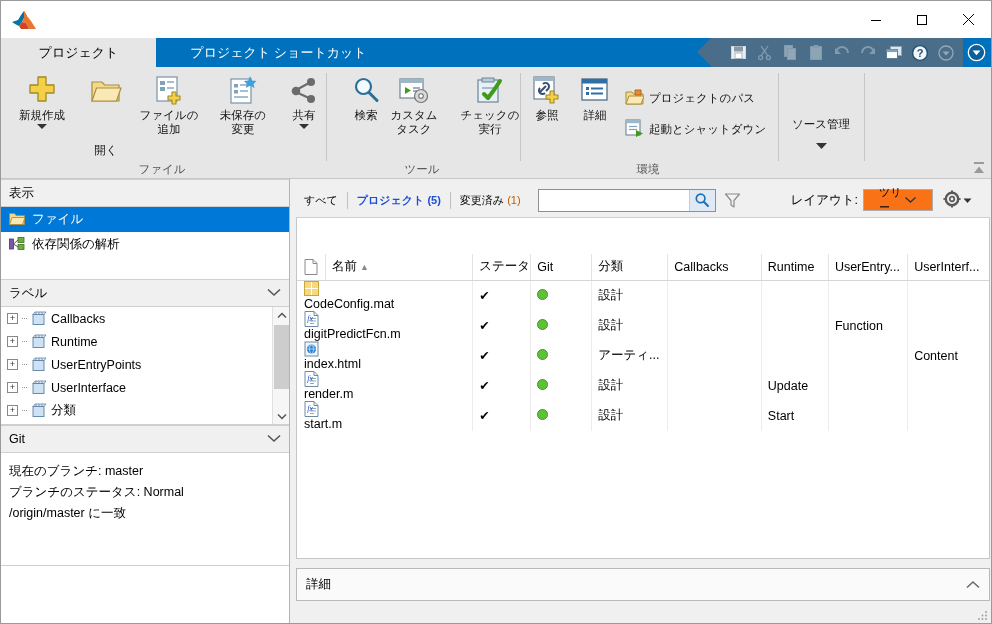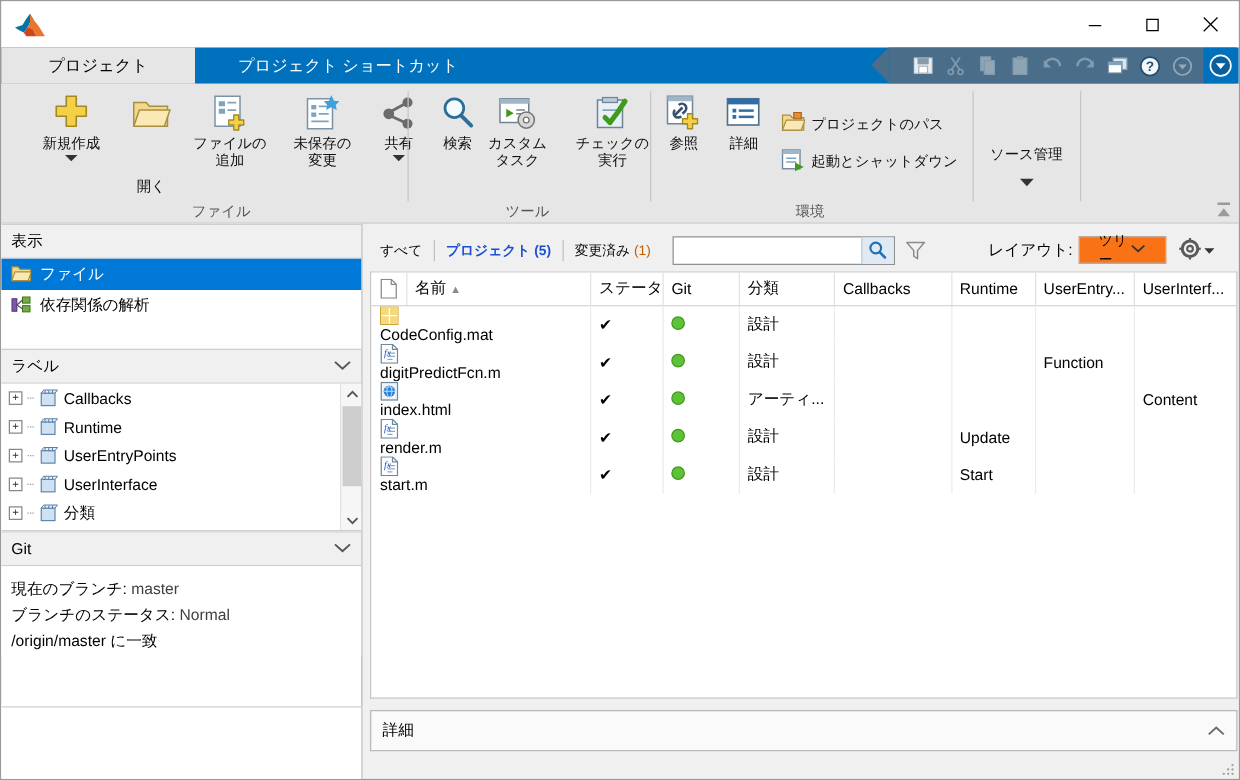--- a/index.html
+++ b/index.html
@@ -156,21 +156,21 @@
   .vscroll .arrow {
     width: 17px; height: 17px; display: flex; align-items: center; justify-content: center;
     background: #f6f6f6;
   }
   .vscroll .thumb {
     position: absolute; left: 1px; top: 18px; width: 15px; height: 64px; background: #cdcdcd;
   }
   .git-info {
     padding: 8px 8px 0 8px; font-size: 12.5px; line-height: 21px; background: #fff;
   }
-  .git-info .val { color: #404040; }
+  .git-info .val { color: #000000; }
   .sidebar-bottom-fill { background: #fff; }
 
   
   .main {
     position: absolute; left: 290px; top: 178px; right: 0; bottom: 0;
     background: #f0f0f0;
   }
   .filterbar {
     position: absolute; left: 0; top: 6px; width: 100%; height: 30px;
     display: flex; align-items: center; padding-left: 4px;
@@ -208,21 +208,21 @@
   .gear-btn {
     margin-left: 10px; display: flex; align-items: center; gap: 2px;
   }
 
   .table-wrap {
     position: absolute; left: 5px; top: 38px; right: 1px; bottom: 64px;
     background: #fff; border: 1px solid #c6c6c6; border-top: 1px solid #d0d0d0;
     overflow: hidden;
   }
   table.filetable {
-    width: 100%; border-collapse: collapse; table-layout: fixed;
+    width: 100%; border-collapse: collapse; table-layout: fixed; margin-top: 36px;
   }
   table.filetable th {
     height: 26px; background: #fff; font-weight: normal; font-size: 12.5px;
     text-align: left; padding: 0 6px;
     border-bottom: 1px solid #d6d6d6; border-right: 1px solid #e3e3e3;
     color: #000; white-space: nowrap; overflow: hidden;
   }
   table.filetable td {
     height: 23px; font-size: 12.5px; padding: 0 6px; white-space: nowrap;
     overflow: hidden; color: #000; vertical-align: middle;
@@ -352,21 +352,21 @@
 
   <div class="ribbon-expand">
     <svg width="19" height="19" viewBox="0 0 19 19">
       <circle cx="9.5" cy="9.5" r="8.2" fill="#0a5f9c" stroke="#fff" stroke-width="1.3"></circle>
       <path d="M5.6 7.6 L13.4 7.6 L9.5 12.2 Z" fill="#fff"></path>
     </svg>
   </div>
 
   <div class="ribbon">
 
-    <div class="rgroup" style="left:16px; width:320px;">
+    <div class="rgroup" style="left:1px; width:320px;">
       <div class="rbtn" style="left:6px; width:68px;">
         <span class="ricon">
           <svg width="32" height="32" viewBox="0 0 32 32">
             <path d="M12 4 H20 V12 H28 V20 H20 V28 H12 V20 H4 V12 H12 Z" fill="#f5cf46" stroke="#a08b22" stroke-width="1.3" stroke-linejoin="round"></path>
           </svg>
         </span>
         <span class="rlabel">新規作成</span>
         <svg class="caret" width="12" height="8" viewBox="0 0 12 8">
             <path d="M1 2 L11 2 L6 7 Z" fill="#333"></path>
           </svg>

